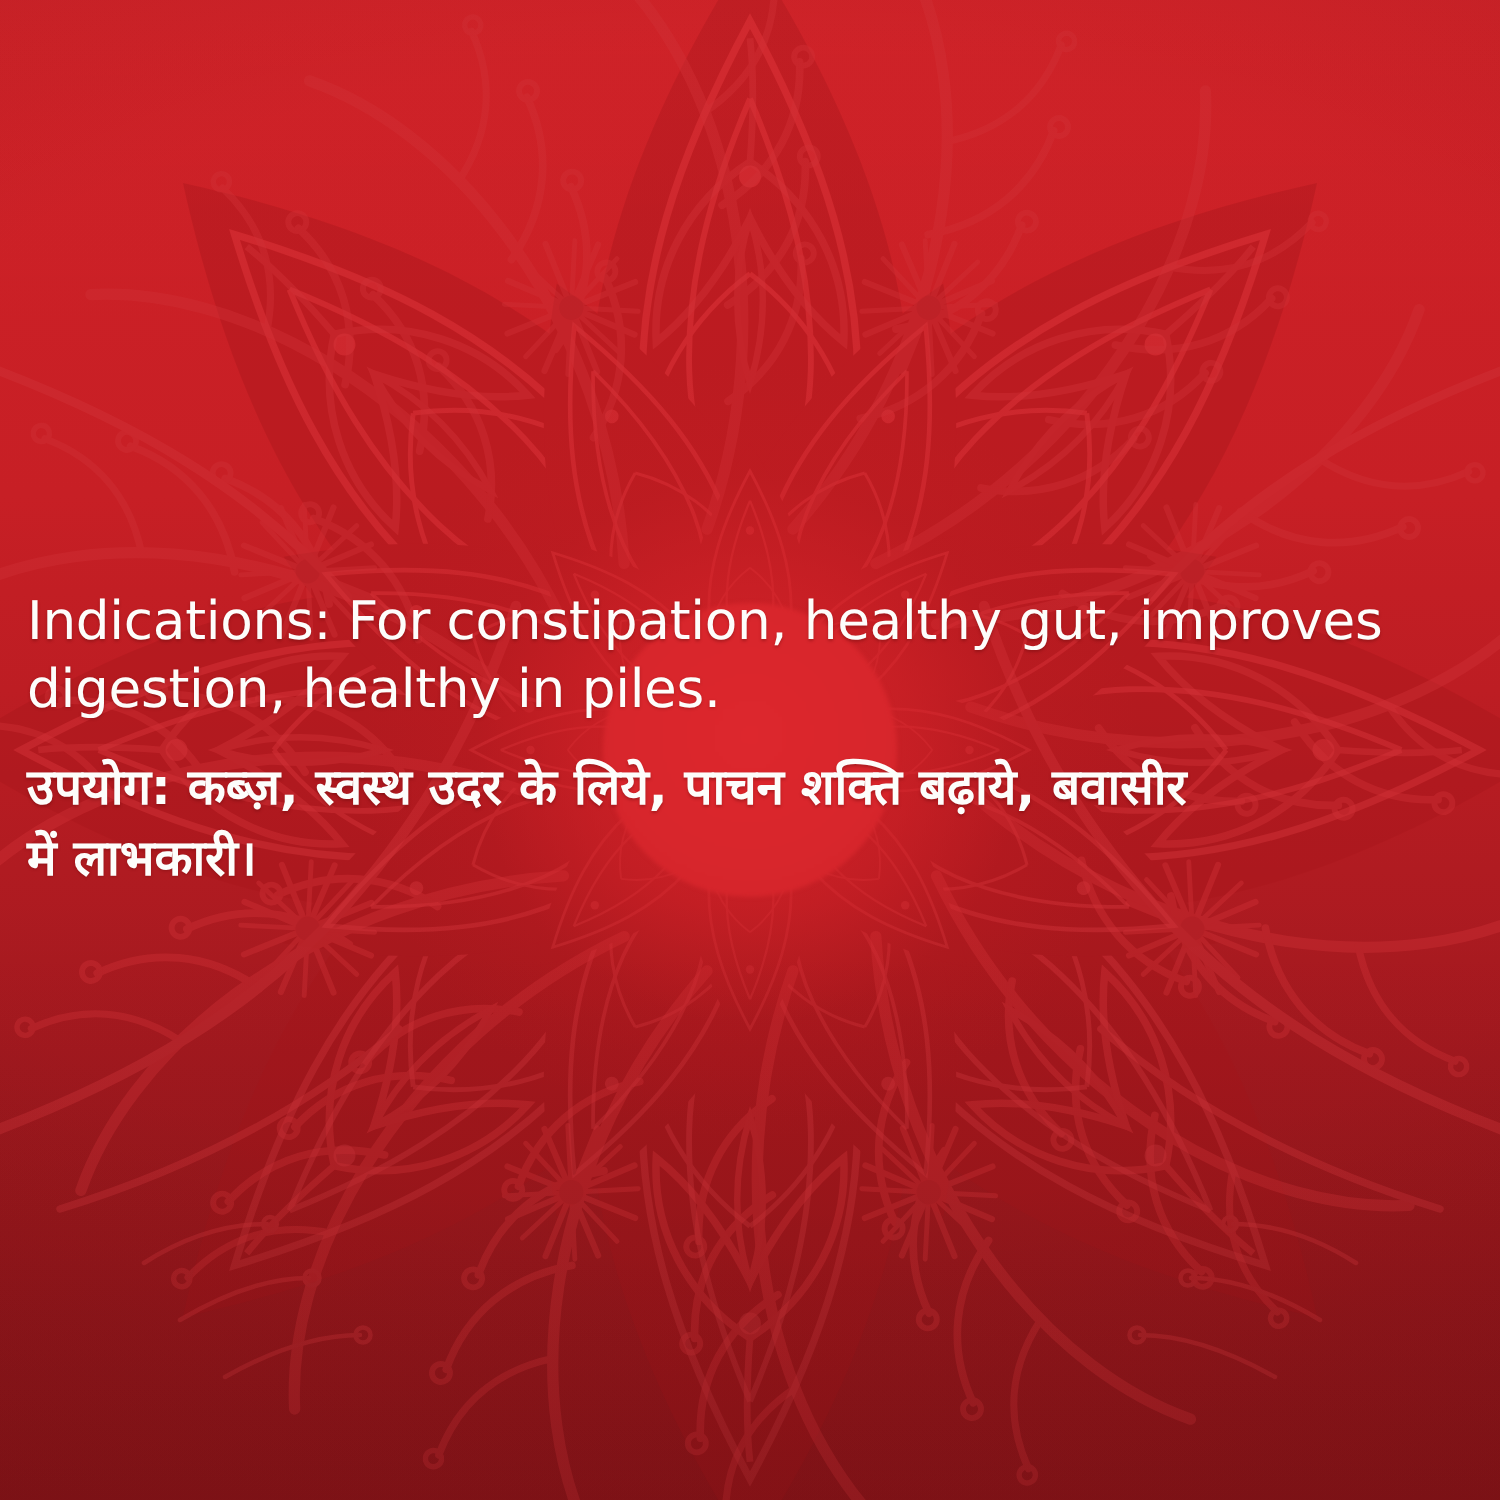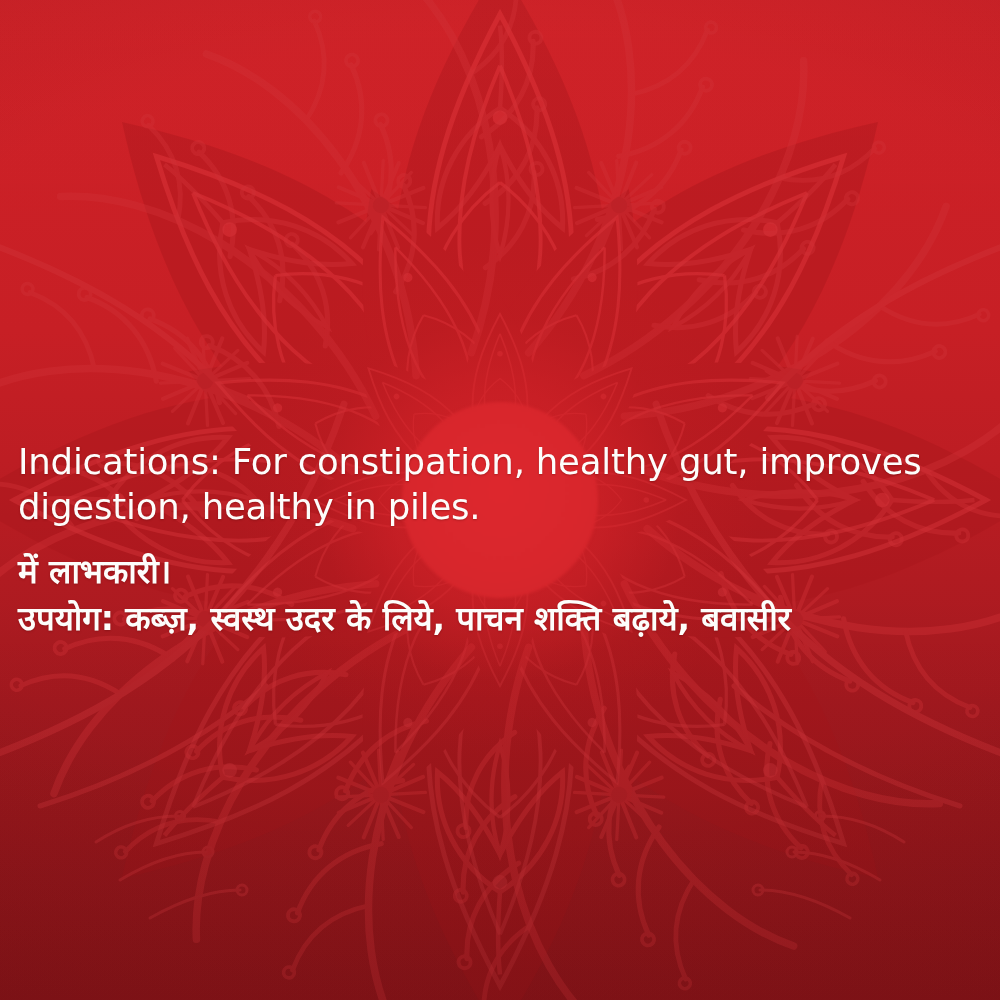--- a/index.html
+++ b/index.html
@@ -68,21 +68,20 @@
       linear-gradient(to bottom, rgba(0,0,0,0) 60%, rgba(60,6,8,0.18) 100%),
       radial-gradient(ellipse 120% 70% at 50% 42%, rgba(0,0,0,0) 55%, rgba(70,8,10,0.16) 100%);
   }
 
   
   #copy-block {
     position: absolute;
     left: 18px;
     top: 392px;
     width: 962px;
-    margin-top: 47px;
   }
   .en-line {
     color: #fdfdfb;
     font-family: "DejaVu Sans", sans-serif;
     font-size: 35.5px;
     line-height: 45px;
     font-weight: 400;
     letter-spacing: -0.2px;
     white-space: nowrap;
     text-shadow: 0 1px 2px rgba(90,8,10,0.35);
@@ -379,20 +378,20 @@
 
   <div class="layer" id="bg-vignette"></div>
 
   <div id="copy-block">
 
     <div class="en-line" id="en-line-1">Indications: For constipation, healthy gut, improves</div>
 
     <div class="en-line" id="en-line-2">digestion, healthy in piles.</div>
 
     <div id="hindi-group">
+      <div class="hi-line" id="hi-line-1">उपयोग: कब्ज़, स्वस्थ उदर के लिये, पाचन शक्ति बढ़ाये, बवासीर</div>
+
       <div class="hi-line" id="hi-line-2">में लाभकारी।</div>
-
-      <div class="hi-line" id="hi-line-1">उपयोग: कब्ज़, स्वस्थ उदर के लिये, पाचन शक्ति बढ़ाये, बवासीर</div>
     </div>
 
   </div>
 
 </div>
 
 </body></html>

